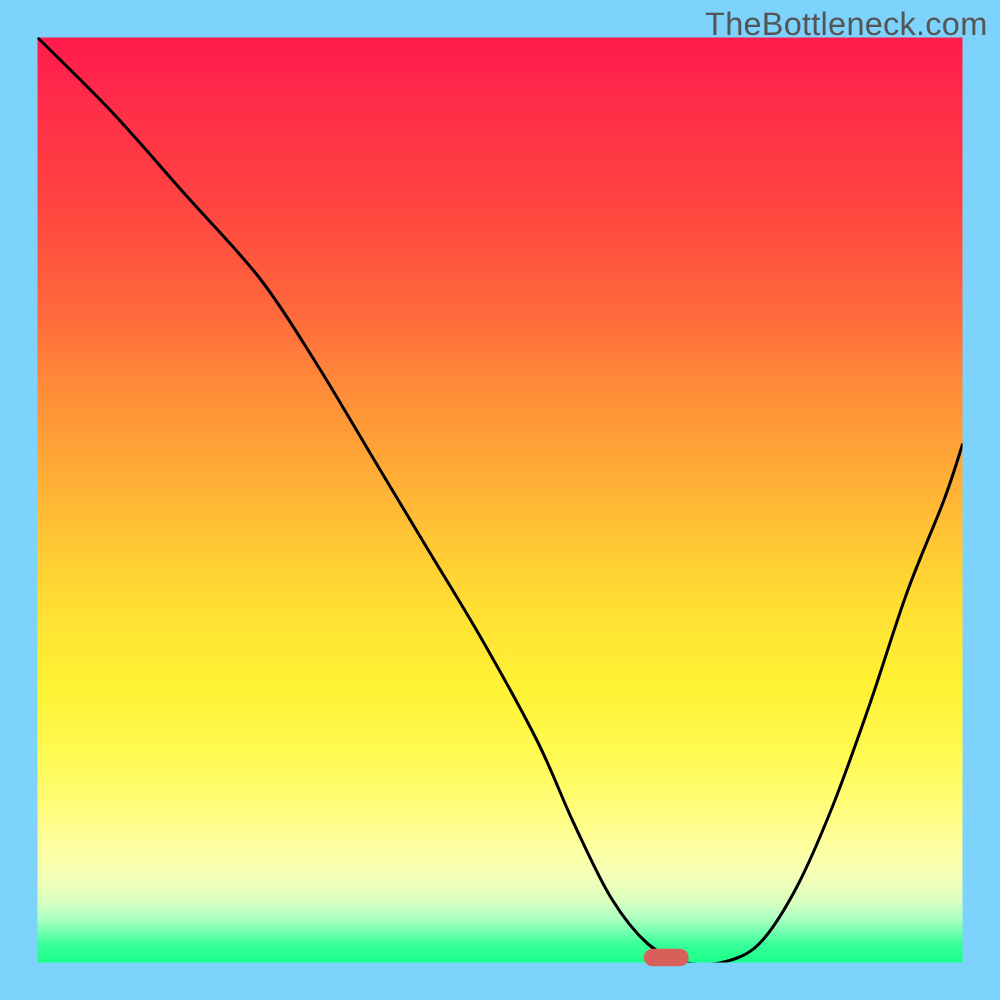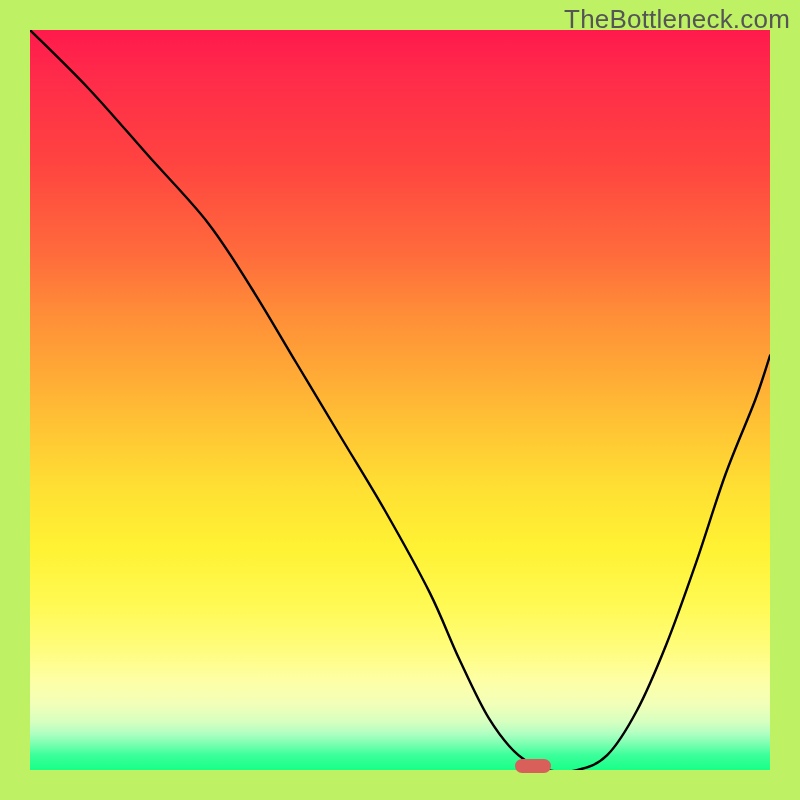--- a/index.html
+++ b/index.html
@@ -8,21 +8,21 @@
     width: 800px;
     height: 800px;
     background: #000;
     overflow: hidden;
     font-family: Arial, Helvetica, sans-serif;
   }
   .frame {
     position: relative;
     width: 800px;
     height: 800px;
-    background: #bef264;
+    background: #7dd3fc;
   }
   .watermark {
     position: absolute;
     top: 4px;
     right: 10px;
     color: #555;
     font-size: 26px;
     font-weight: 500;
     letter-spacing: 0.2px;
     z-index: 10;

